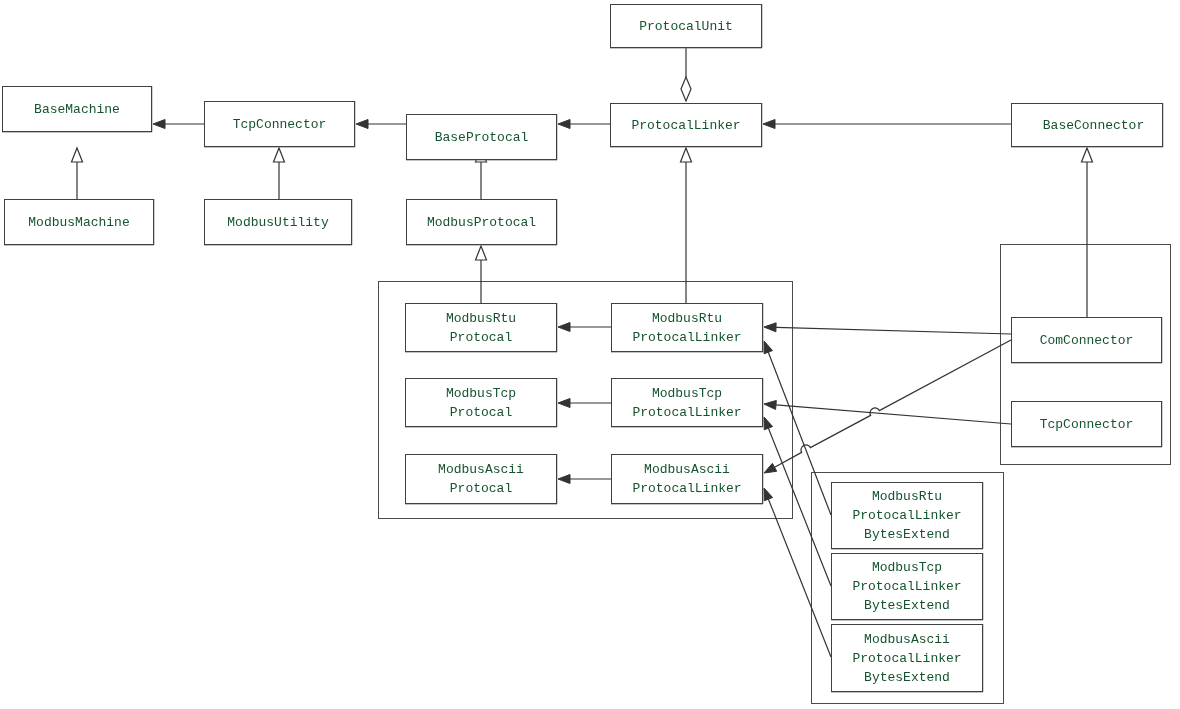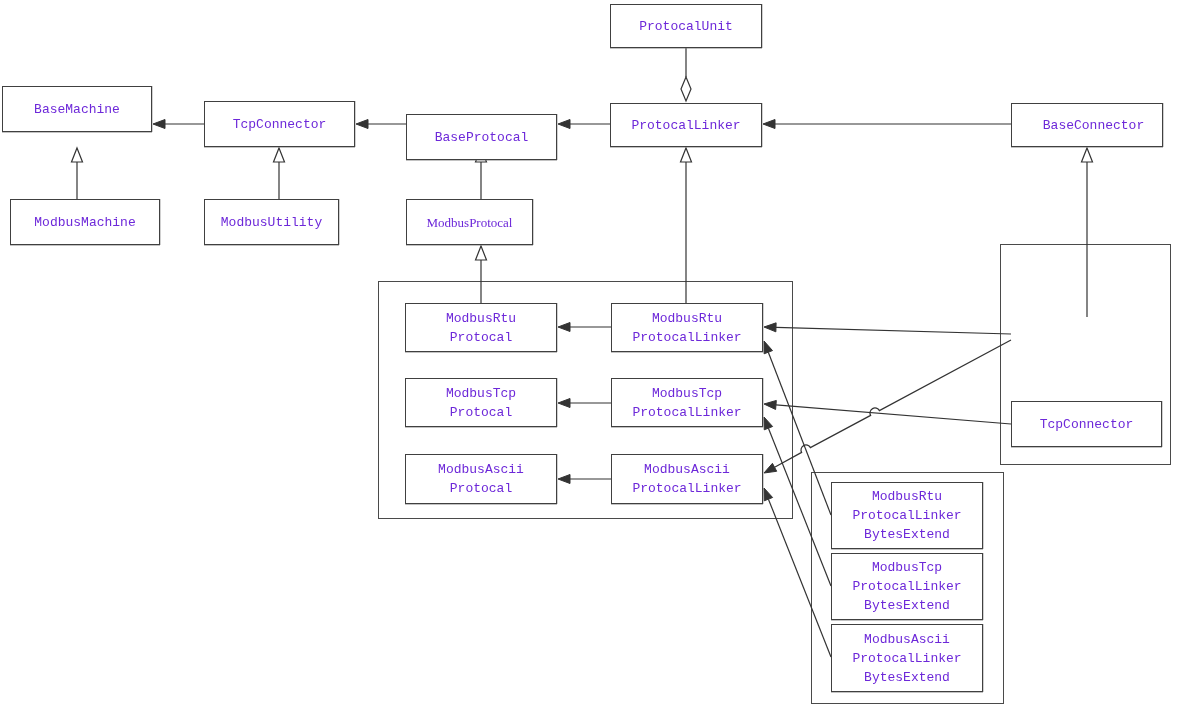--- a/index.html
+++ b/index.html
@@ -1,18 +1,18 @@
 <!DOCTYPE html>
 <html><head>
 <meta charset="utf-8">
 <style>
   html,body{margin:0;padding:0;background:#ffffff;}
   #canvas{
     position:relative;width:1180px;height:709px;background:#ffffff;overflow:hidden;
-    font-family:"Liberation Mono","DejaVu Sans Mono",monospace;color:#6d28d9;
+    font-family:"Liberation Mono","DejaVu Sans Mono",monospace;color:#14532d;
   }
   .frame{
     position:absolute;border:1px solid #4a4a4a;background:transparent;box-sizing:border-box;z-index:1;
   }
   #edges{position:absolute;left:0;top:0;z-index:5;pointer-events:none;}
   .node{
     position:absolute;background:#ffffff;border:1px solid #404040;box-sizing:border-box;
     display:flex;flex-direction:column;align-items:center;justify-content:center;
     font-size:13px;line-height:19px;text-align:center;z-index:10;
     box-shadow:0 1px 0 rgba(120,120,120,.45), 1px 0 0 rgba(120,120,120,.35);
@@ -128,29 +128,29 @@
   </div>
 
   <div class="node" style="left:610px;top:103px;width:152px;height:44px;">
     <span>ProtocalLinker</span>
   </div>
 
   <div class="node" style="left:1011px;top:103px;width:152px;height:44px;padding-left:13px;">
     <span>BaseConnector</span>
   </div>
 
-  <div class="node" style="left:10px;top:199px;width:150px;height:46px;">
+  <div class="node" style="left:4px;top:199px;width:150px;height:46px;">
     <span>ModbusMachine</span>
   </div>
 
-  <div class="node" style="left:204px;top:199px;width:135px;height:46px;">
+  <div class="node" style="left:204px;top:199px;width:148px;height:46px;">
     <span>ModbusUtility</span>
   </div>
 
-  <div class="node" style="left:406px;top:199px;width:127px;height:46px;font-family:Liberation Serif, serif;">
+  <div class="node" style="left:406px;top:199px;width:151px;height:46px;">
     <span>ModbusProtocal</span>
   </div>
 
   <div class="node" style="left:405px;top:303px;width:152px;height:49px;">
     <span>ModbusRtu</span>
     <span>Protocal</span>
   </div>
 
   <div class="node" style="left:611px;top:303px;width:152px;height:49px;">
     <span>ModbusRtu</span>
@@ -170,20 +170,23 @@
   <div class="node" style="left:405px;top:454px;width:152px;height:50px;">
     <span>ModbusAscii</span>
     <span>Protocal</span>
   </div>
 
   <div class="node" style="left:611px;top:454px;width:152px;height:50px;">
     <span>ModbusAscii</span>
     <span>ProtocalLinker</span>
   </div>
 
+  <div class="node" style="left:1011px;top:317px;width:151px;height:46px;">
+    <span>ComConnector</span>
+  </div>
 
   <div class="node" style="left:1011px;top:401px;width:151px;height:46px;text-align:center;">
     <span>TcpConnector</span>
   </div>
 
   <div class="node" style="left:831px;top:482px;width:152px;height:67px;">
     <span>ModbusRtu</span>
     <span>ProtocalLinker</span>
     <span>BytesExtend</span>
   </div>

